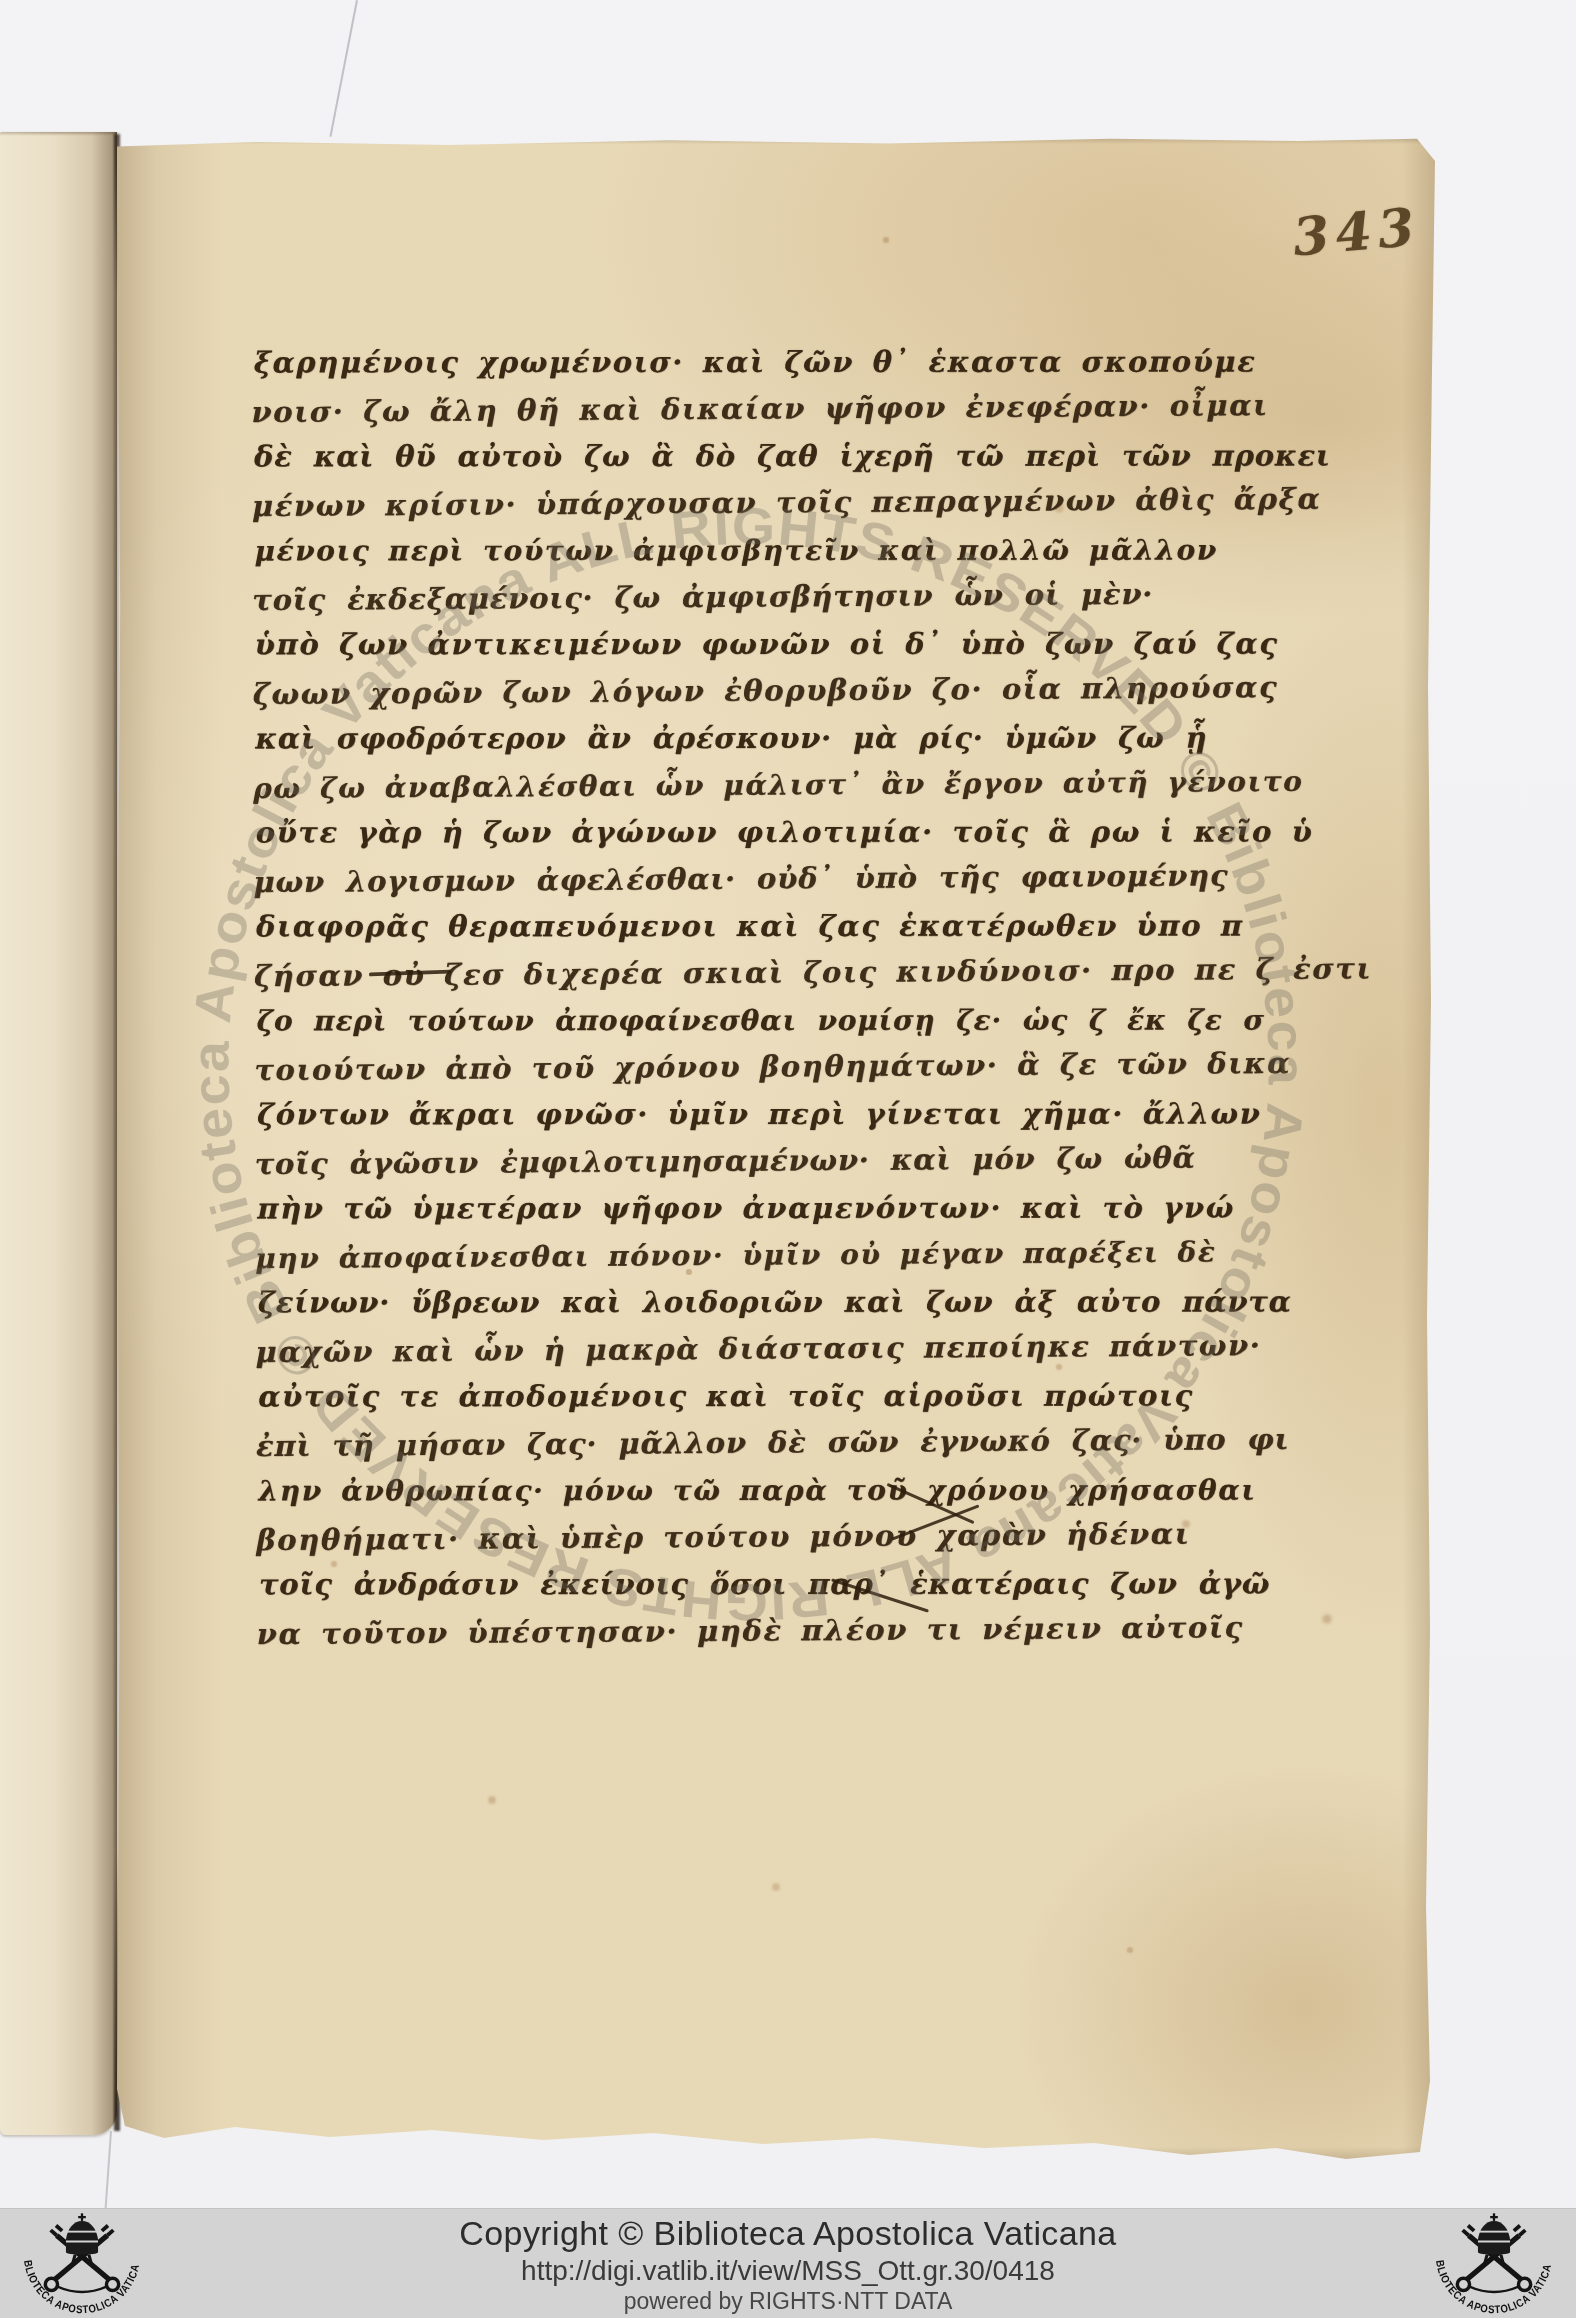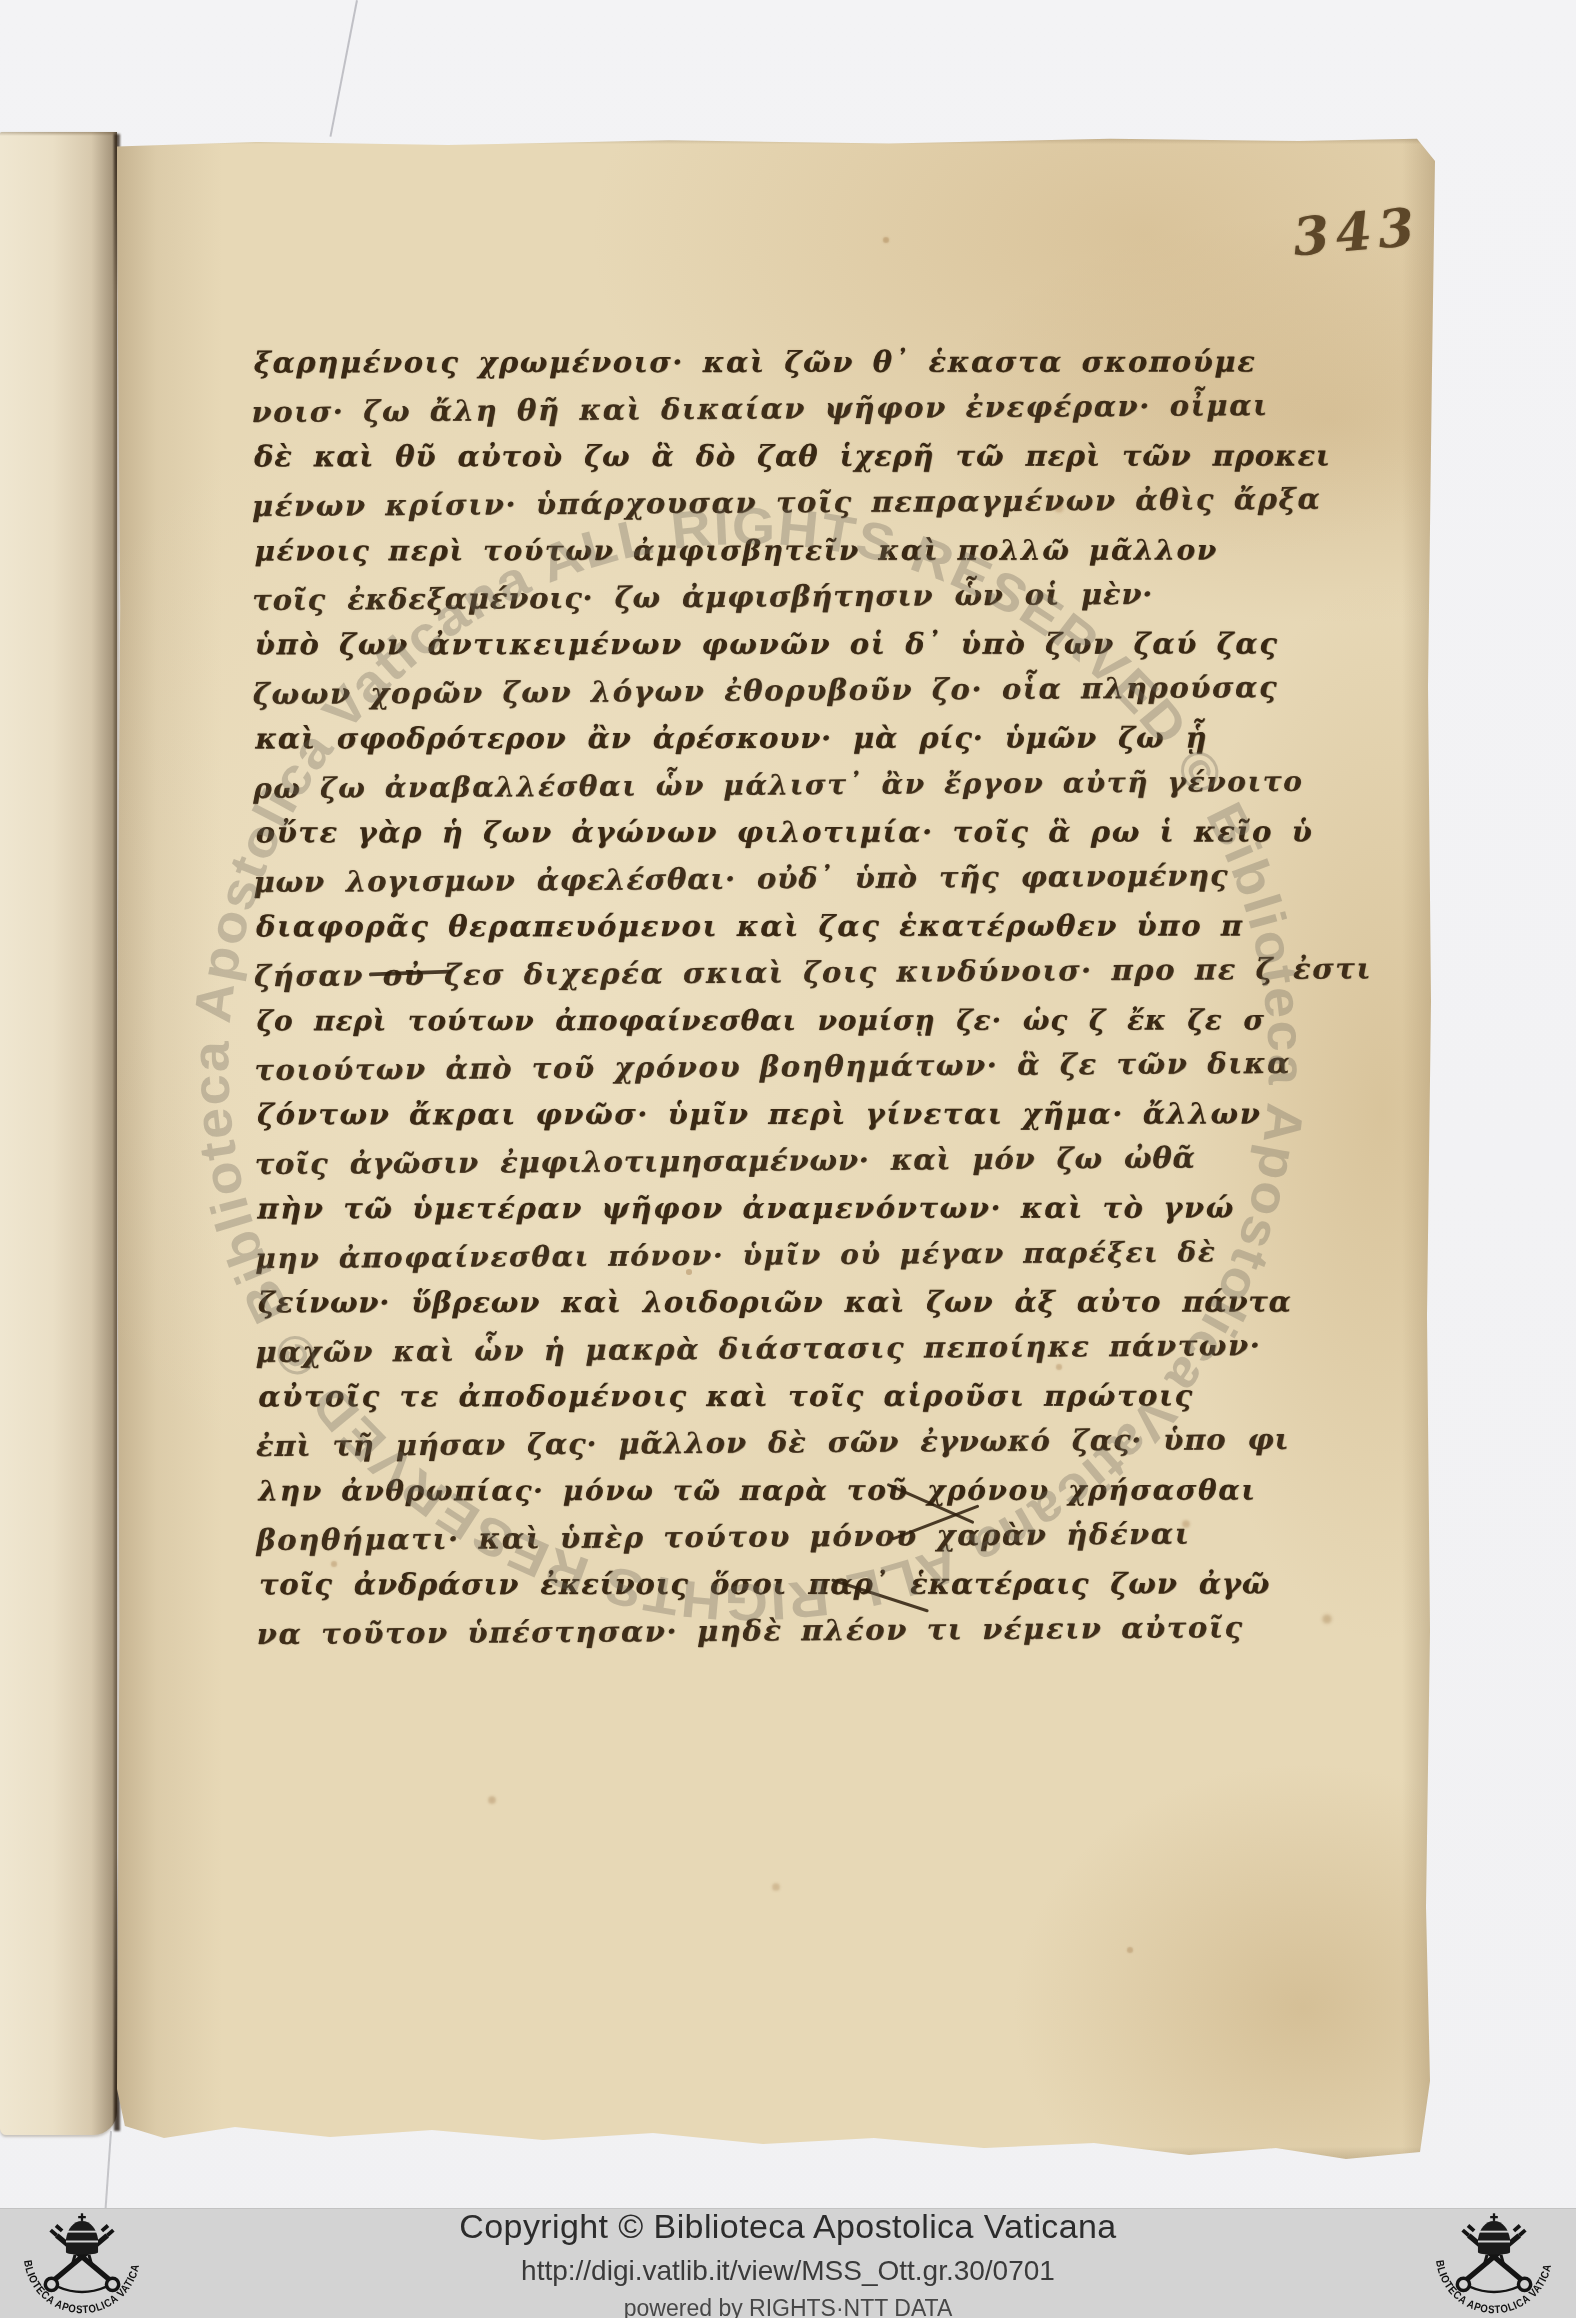--- a/index.html
+++ b/index.html
@@ -82,21 +82,21 @@
       441px 678px 1.6px 0 rgba(146,100,50,.3);}
 
   
   .watermark-svg{position:absolute;left:0;top:0;pointer-events:none;}
   .watermark-svg text{font-family:"Liberation Sans","DejaVu Sans",sans-serif;
     font-size:66px;font-weight:700;letter-spacing:2px;
     fill:#6e675a;fill-opacity:.32;}
 
   
   .footer{position:absolute;left:0;top:2208px;width:1576px;height:110px;background:#d3d3d3;
-    display:flex;flex-direction:column;align-items:center;justify-content:center;gap:10px;
+    display:flex;flex-direction:column;align-items:center;justify-content:center;gap:3px;
     border-top:0.8px solid #c2c2c2;}
   .footer .l1{font-size:34px;line-height:38px;color:#2c2c2c;letter-spacing:0.4px;}
   .footer .l2{font-size:28px;line-height:31.5px;color:#3a3a3a;}
   .footer .l3{font-size:23px;line-height:25px;color:#474747;}
   .emblem{position:absolute;top:2211px;width:154px;height:107px;}
   .emblem-left{left:4.7px;}
   .emblem-right{left:1417px;}
   .emblem text{font-family:"Liberation Sans","DejaVu Sans",sans-serif;font-size:14.5px;font-weight:700;fill:#111;letter-spacing:1px;}
 </style>
 </head>
@@ -156,21 +156,21 @@
     <defs>
       <path id="wm-circle" d="M 290,1350 A 660,660 0 1,1 1610,1350 A 660,660 0 1,1 290,1350"></path>
     </defs>
     <text transform="rotate(-35 950 1350)">
       <textPath href="#wm-circle" textLength="4120" lengthAdjust="spacingAndGlyphs">© Biblioteca Apostolica Vaticana ALL RIGHTS RESERVED  © Biblioteca Apostolica Vaticana ALL RIGHTS RESERVED  </textPath>
     </text>
   </svg>
 
   <div class="footer">
     <div class="l1">Copyright © Biblioteca Apostolica Vaticana</div>
-    <div class="l2">http://digi.vatlib.it/view/MSS_Ott.gr.30/0701</div>
+    <div class="l2">http://digi.vatlib.it/view/MSS_Ott.gr.30/0418</div>
     <div class="l3">powered by RIGHTS·NTT DATA</div>
   </div>
 
   <svg class="emblem emblem-left" viewBox="0 0 200 140">
     <defs>
         <path id="arcL" d="M 25,70 A 76,76 0 0,0 175,70"></path>
       </defs>
     <g stroke="#141414" fill="none">
       <line x1="64" y1="90" x2="133" y2="32" stroke-width="7"></line>
       <line x1="136" y1="90" x2="67" y2="32" stroke-width="7"></line>

